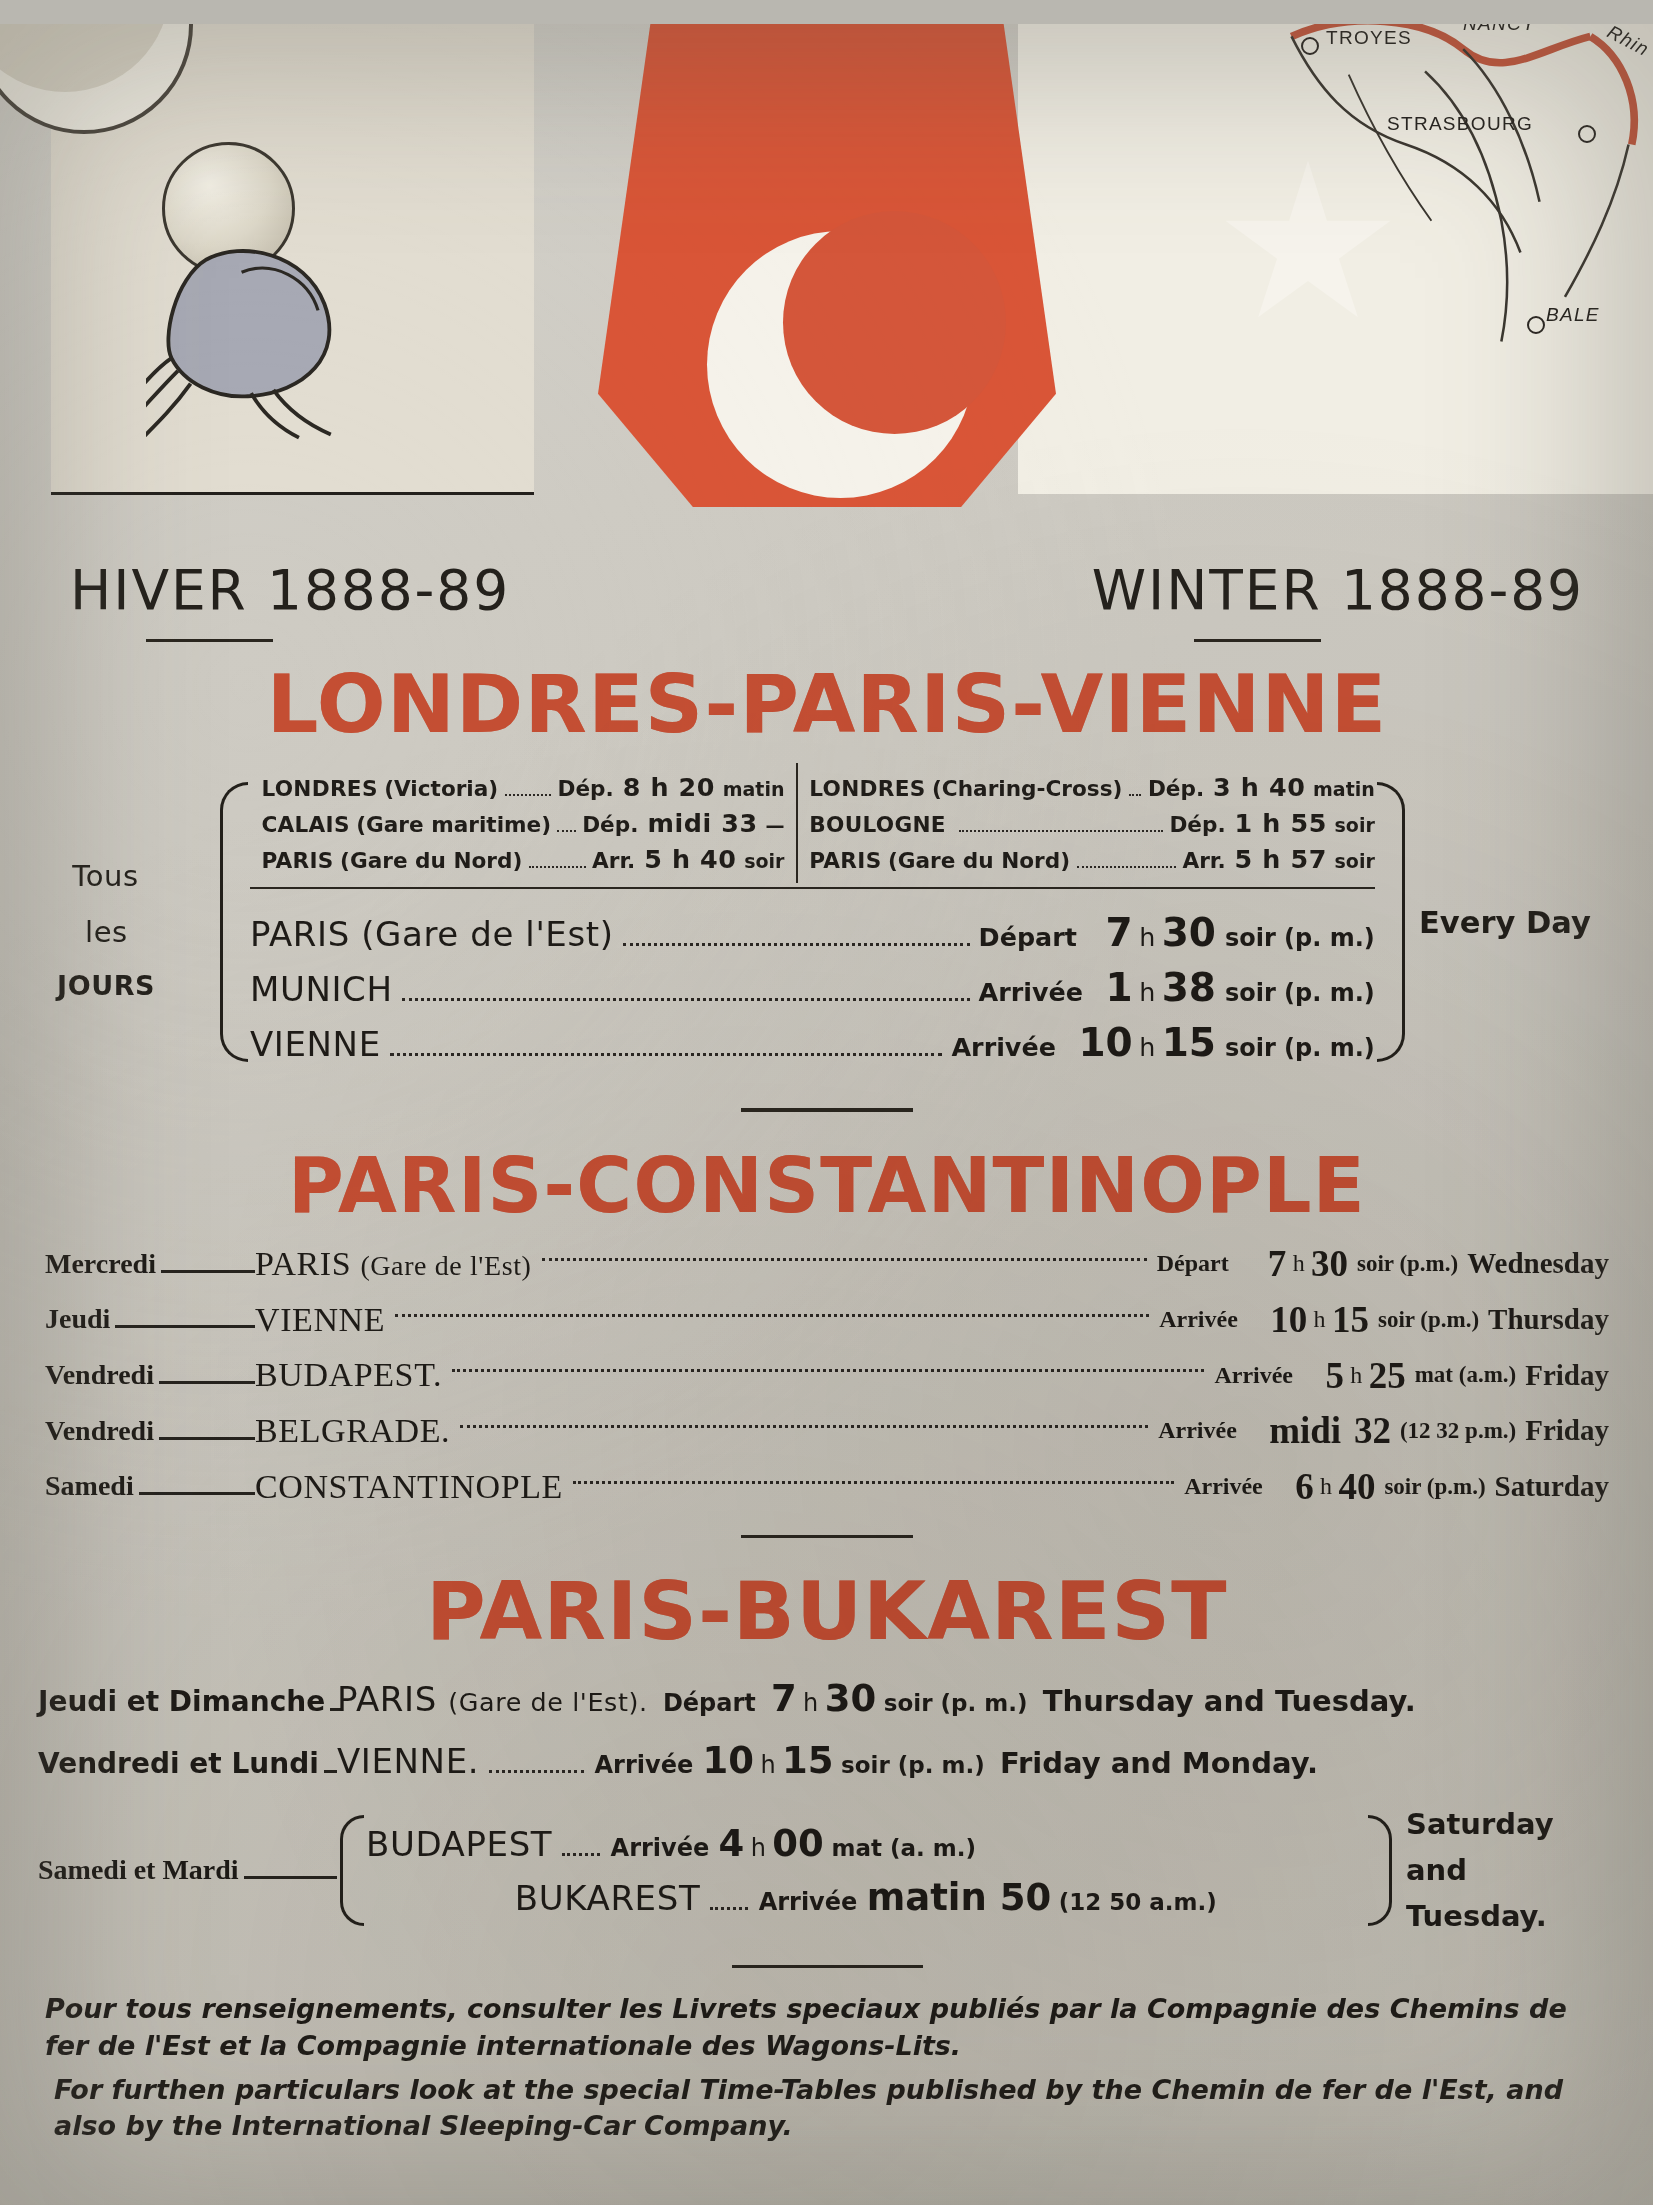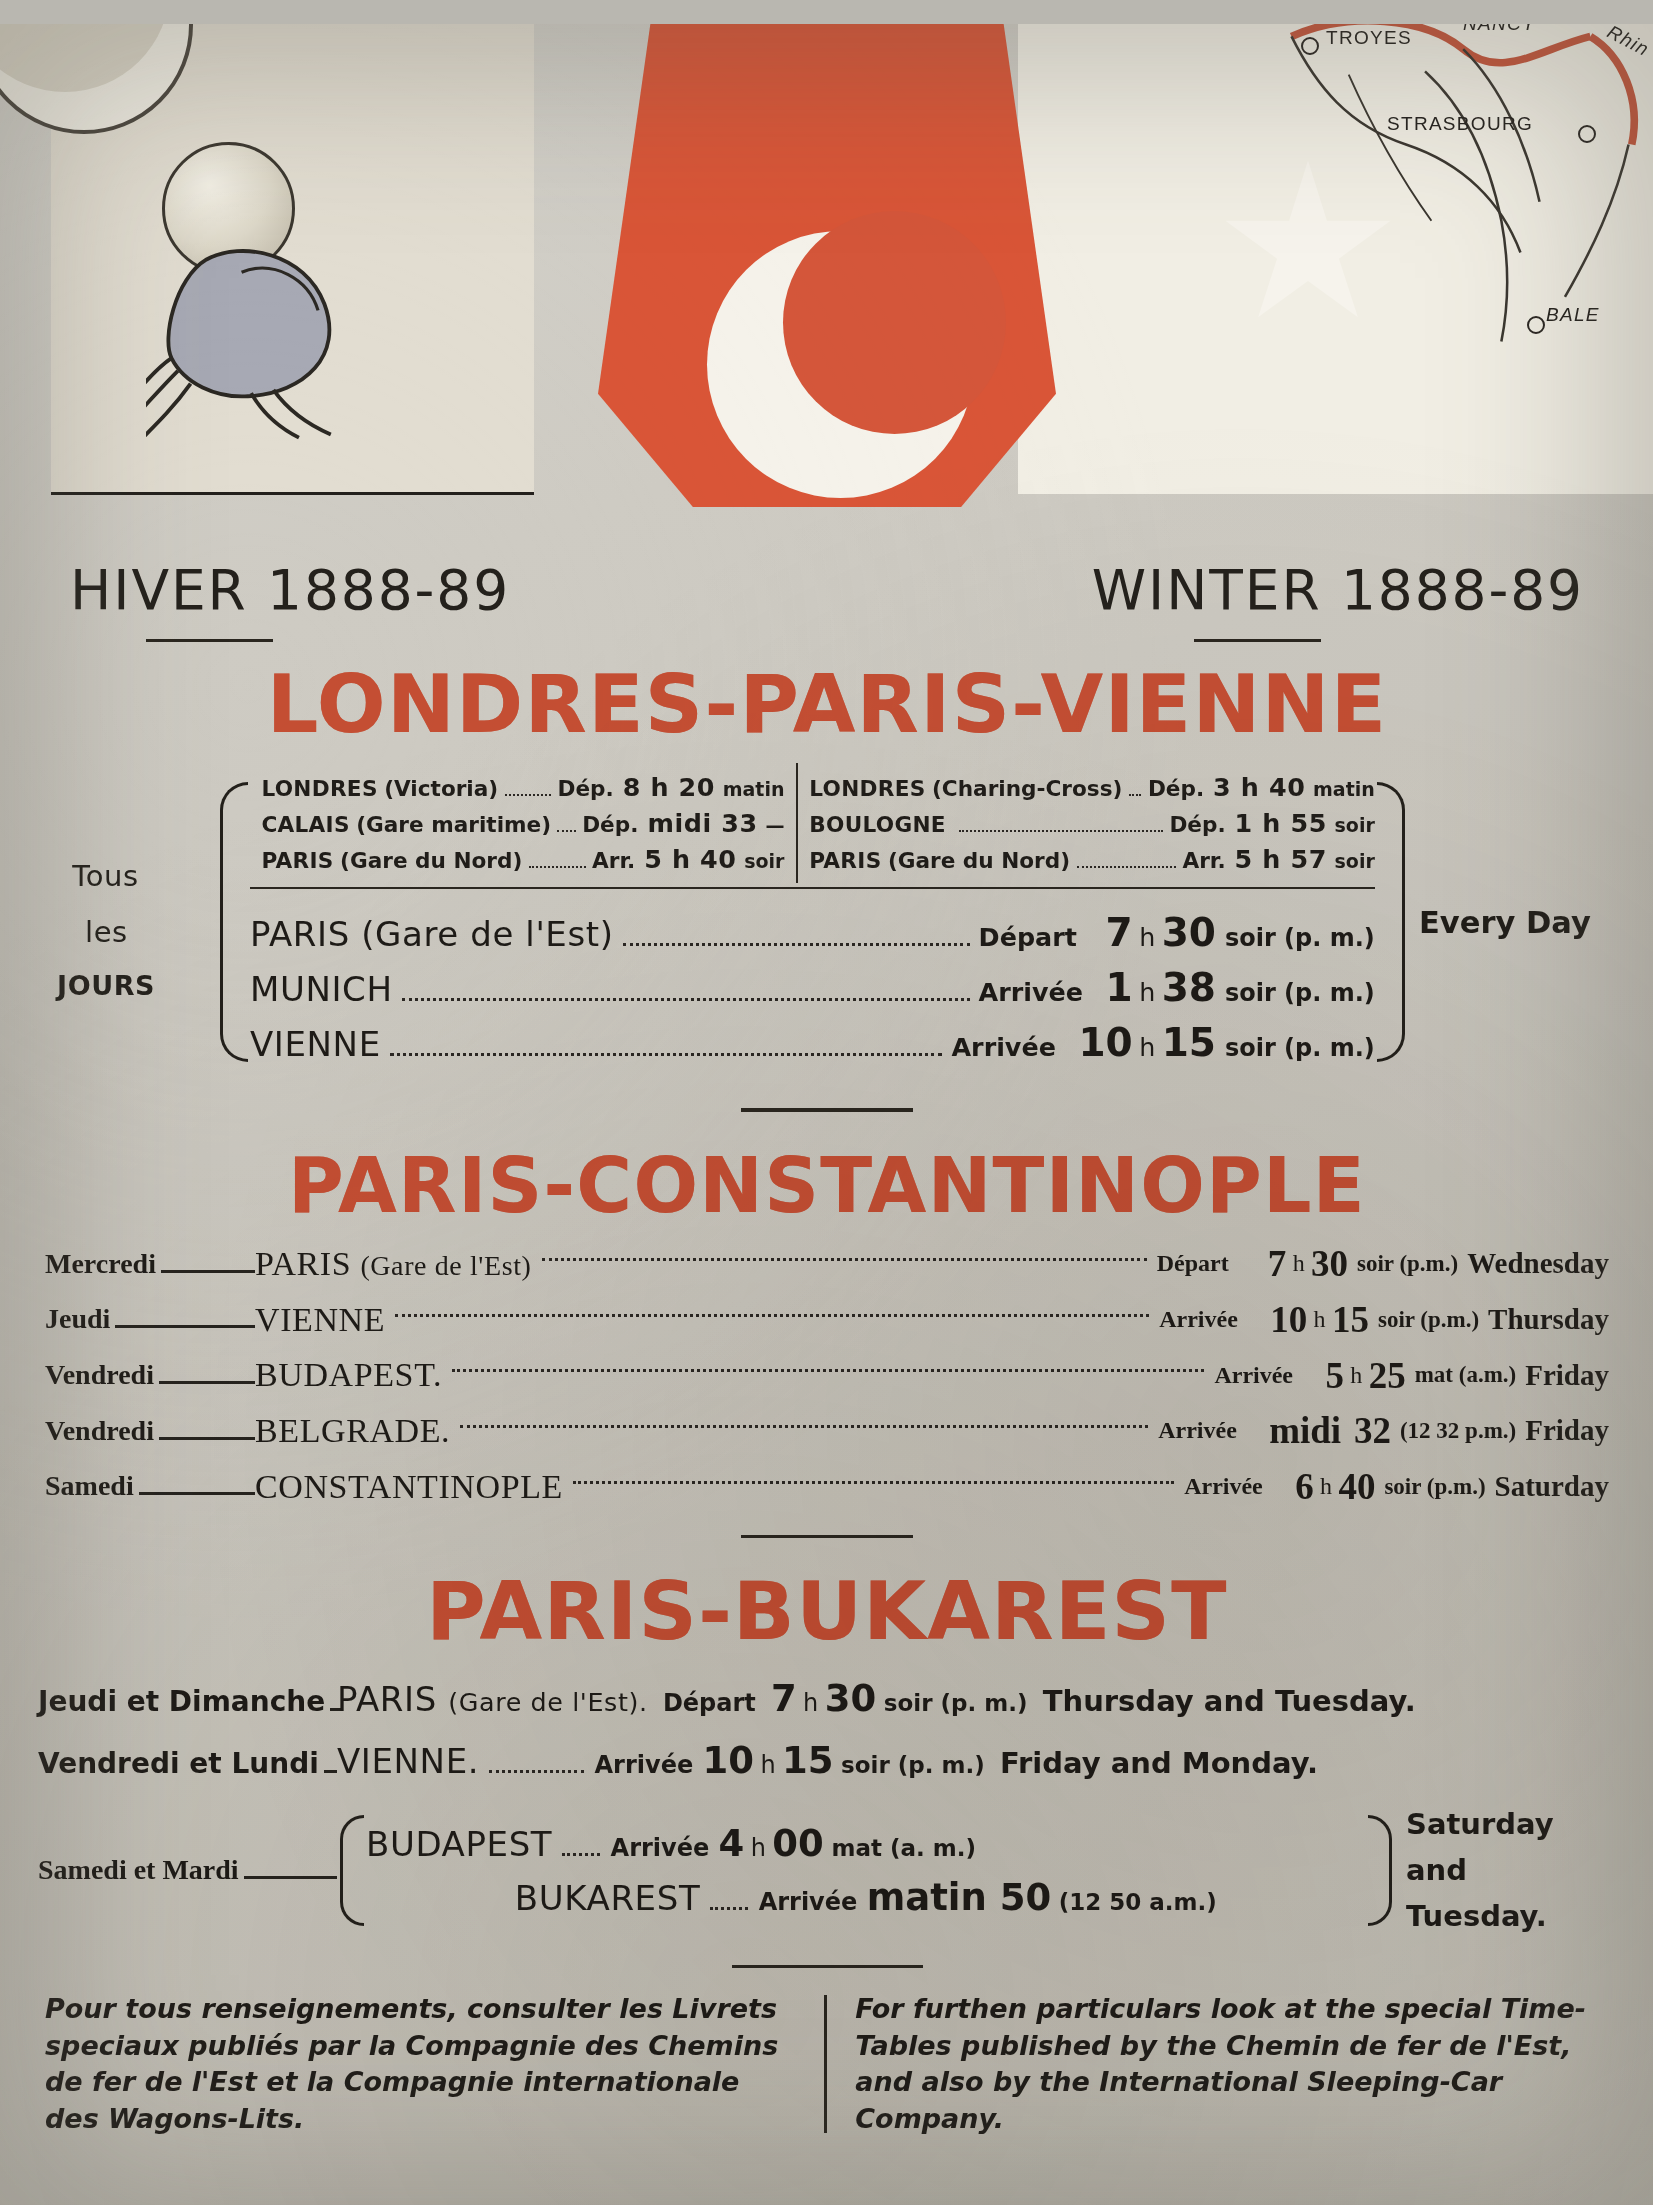--- a/index.html
+++ b/index.html
@@ -425,20 +425,21 @@
     padding-left: 11.4px;
     line-height: 1.6;
   }
 
   
   .footer {
     margin-top: 19px;
     padding: 0 45px 25.4px 45px;
     display: flex;
     gap: 0;
+    flex-direction: column;
   }
   .footer .note {
     flex: 1;
     font-family: "DejaVu Sans", sans-serif;
     font-style: italic;
     font-weight: 700;
     font-size: 27px;
     line-height: 1.35;
     color: #201d19;
   }

